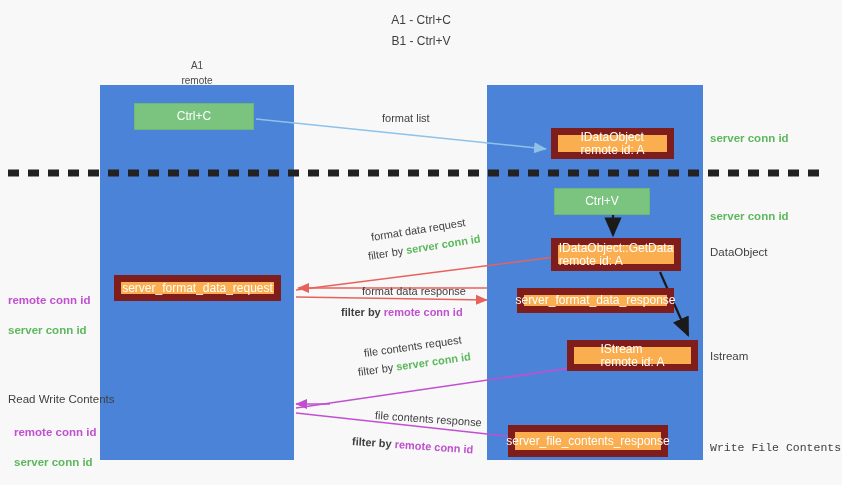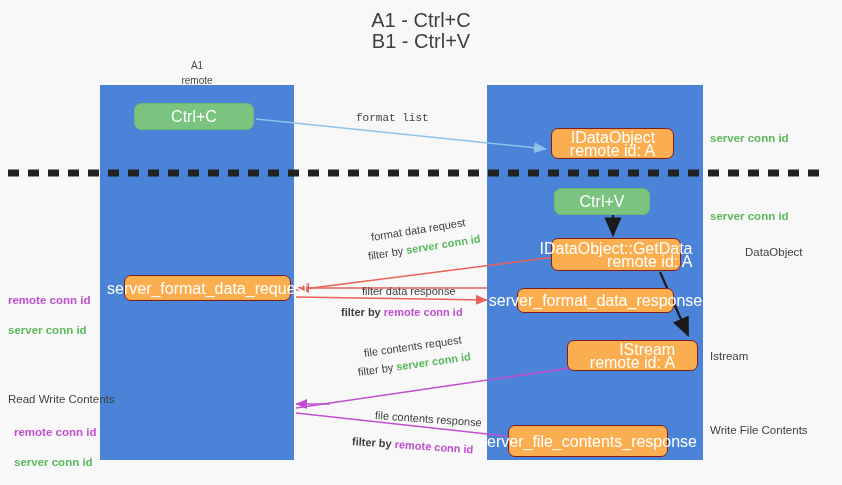--- a/index.html
+++ b/index.html
@@ -10,35 +10,34 @@
     position:relative;
     overflow:hidden;
     color:#404040;
   }
   #stage{position:absolute;left:0;top:0;width:842px;height:485px;}
   .abs{position:absolute;}
   svg#wires{position:absolute;left:0;top:0;width:842px;height:485px;pointer-events:none;}
 
   .title{
     left:0;top:10px;width:842px;text-align:center;
-    font-size:20px;line-height:21px;color:#3f3f3f;white-space:pre-line;
+    font-size:12px;line-height:21px;color:#3f3f3f;white-space:pre-line;
   }
   .col-head{
     text-align:center;font-size:10px;line-height:15px;color:#4a4a4a;white-space:pre-line;
   }
   .column{background:#4a83d8;}
 
   .box{
     box-sizing:border-box;
     display:flex;flex-direction:column;align-items:center;justify-content:center;
-    text-align:right;color:#ffffff;font-size:16px;line-height:13px;
+    text-align:left;color:#ffffff;font-size:12px;line-height:13px;
     white-space:pre-line;
-    border-radius:7px;
   }
-  .box.orange{background:#fbae50;border:1px solid #7f1d1d;}
+  .box.orange{background:#fbae50;border:7px solid #7f1d1d;}
   .box.green{background:#7ac47f;border:1px solid #6cb872;}
 
   .edge-label{
     font-size:11px;line-height:14px;color:#3f3f3f;white-space:nowrap;
   }
   .side-label{font-size:11.5px;line-height:15px;color:#3f3f3f;white-space:nowrap;}
   .green-txt{color:#5cb85c;font-weight:bold;}
   .magenta-txt{color:#c050d0;font-weight:bold;}
   .conn-stack{font-size:11.5px;line-height:15px;font-weight:bold;white-space:pre-line;}
   .rot-a{transform:rotate(-9deg);transform-origin:left center;}
@@ -90,51 +89,51 @@
 
     <path d="M296,408 L660,355" stroke="#c050d0" stroke-width="1.5" fill="none" marker-end="url(#ah-mag)"></path>
 
     <path d="M296,413 L524,438" stroke="#c050d0" stroke-width="1.5" fill="none" marker-end="url(#ah-mag)"></path>
 
     <path d="M330,404 L296,404" stroke="#c050d0" stroke-width="1.5" fill="none" marker-end="url(#ah-mag)"></path>
   </svg>
 
   <div class="abs box green" style="left:134px;top:103px;width:120px;height:27px;">Ctrl+C</div>
 
-  <div class="abs box orange" style="left:124px;top:275px;width:167px;height:26px;">server_format_data_request</div>
+  <div class="abs box orange" style="left:114px;top:275px;width:167px;height:26px;">server_format_data_request</div>
 
 
   <div class="abs box orange" style="left:551px;top:128px;width:123px;height:31px;">IDataObject
 remote id: A</div>
 
   <div class="abs box green" style="left:554px;top:188px;width:96px;height:27px;">Ctrl+V</div>
 
   <div class="abs box orange" style="left:551px;top:238px;width:130px;height:33px;">IDataObject::GetData
 remote id: A</div>
 
   <div class="abs box orange" style="left:489px;top:288px;width:157px;height:25px;margin-left:28px;">server_format_data_response</div>
 
   <div class="abs box orange" style="left:567px;top:340px;width:131px;height:31px;">IStream
 remote id: A</div>
 
   <div class="abs box orange" style="left:508px;top:425px;width:160px;height:32px;">server_file_contents_response</div>
 
-  <div class="abs edge-label" style="left:356px;top:111px;font-family:Liberation Mono, monospace;">format list</div>
+  <div class="abs edge-label" style="left:382px;top:111px;">format list</div>
 
   <div class="abs" style="left:371px;top:230px;">
     <div class="edge-label rot-a">format data request</div>
   </div>
   <div class="abs" style="left:368px;top:249px;">
     <div class="edge-label rot-a">
       <span>filter by</span>
       <span class="green-txt">server conn id</span>
     </div>
   </div>
 
-  <div class="abs edge-label" style="left:362px;top:284px;">filter data response</div>
+  <div class="abs edge-label" style="left:362px;top:284px;">format data response</div>
   <div class="abs edge-label" style="left:341px;top:305px;">
     <span style="font-weight:bold;">filter by</span>
     <span class="magenta-txt">remote conn id</span>
   </div>
 
   <div class="abs" style="left:364px;top:346px;">
     <div class="edge-label rot-b">file contents request</div>
   </div>
   <div class="abs" style="left:358px;top:365px;">
     <div class="edge-label rot-b">
@@ -148,23 +147,23 @@
   </div>
   <div class="abs" style="left:352px;top:434px;">
     <div class="edge-label" style="transform:rotate(4deg);transform-origin:left center;">
       <span style="font-weight:bold;">filter by</span>
       <span class="magenta-txt">remote conn id</span>
     </div>
   </div>
 
   <div class="abs side-label green-txt" style="left:710px;top:131px;">server conn id</div>
   <div class="abs side-label green-txt" style="left:710px;top:209px;">server conn id</div>
-  <div class="abs side-label" style="left:710px;top:245px;margin-left:35px;">DataObject</div>
+  <div class="abs side-label" style="left:710px;top:245px;">DataObject</div>
   <div class="abs side-label" style="left:710px;top:349px;">Istream</div>
-  <div class="abs side-label" style="left:710px;top:423px;">Write File Contents</div>
+  <div class="abs side-label" style="left:710px;top:440px;font-family:Liberation Mono, monospace;">Write File Contents</div>
 
   <div class="abs conn-stack" style="left:8px;top:278px;">
     <div class="magenta-txt">remote conn id</div>
     <div class="green-txt">server conn id</div>
   </div>
 
   <div class="abs side-label" style="left:8px;top:392px;">Read Write Contents</div>
   <div class="abs conn-stack" style="left:14px;top:410px;">
     <div class="magenta-txt">remote conn id</div>
     <div class="green-txt">server conn id</div>

